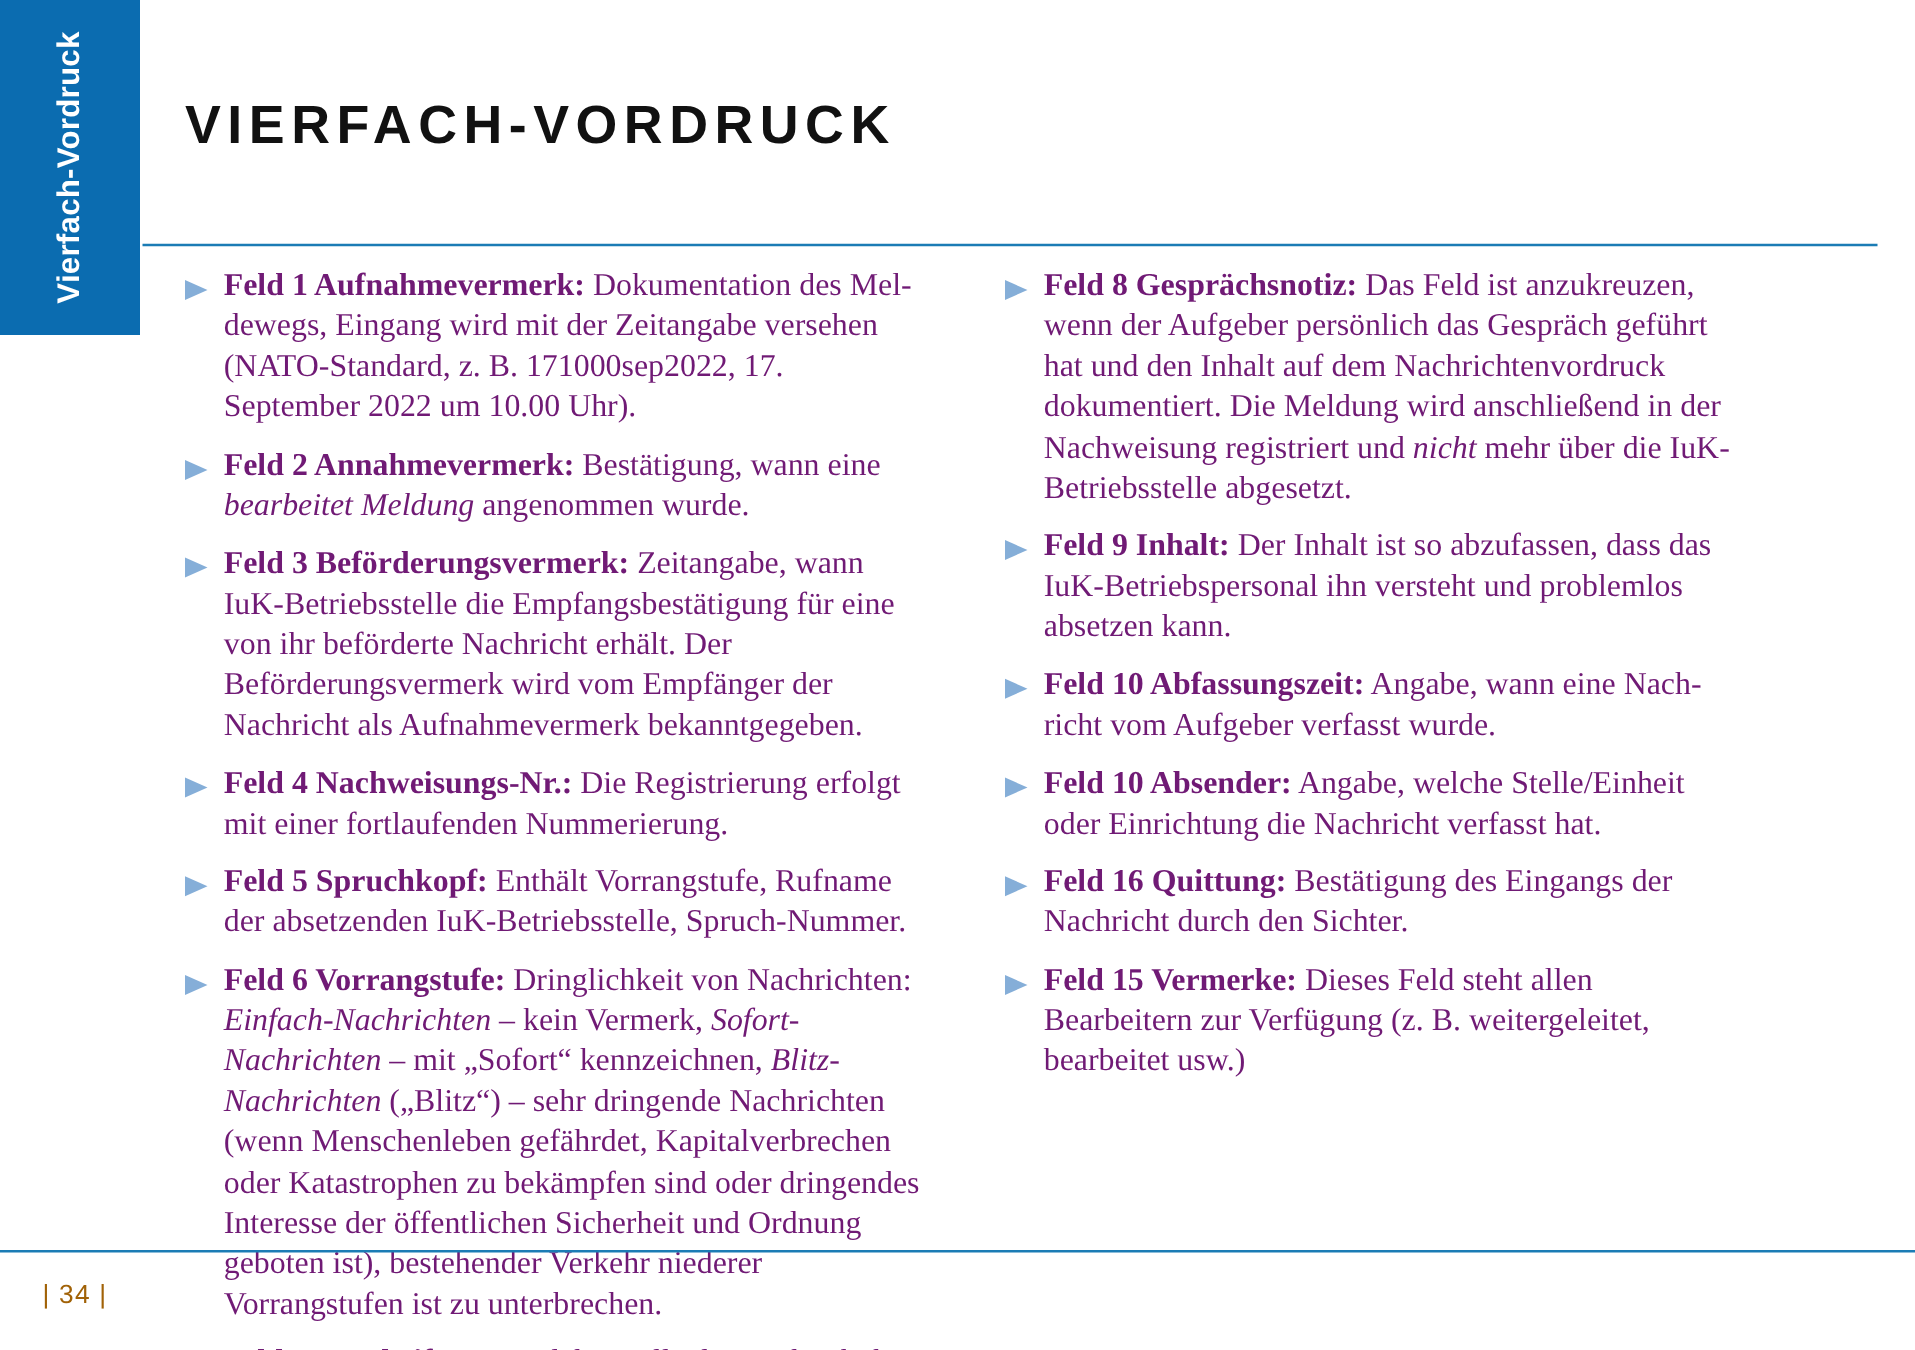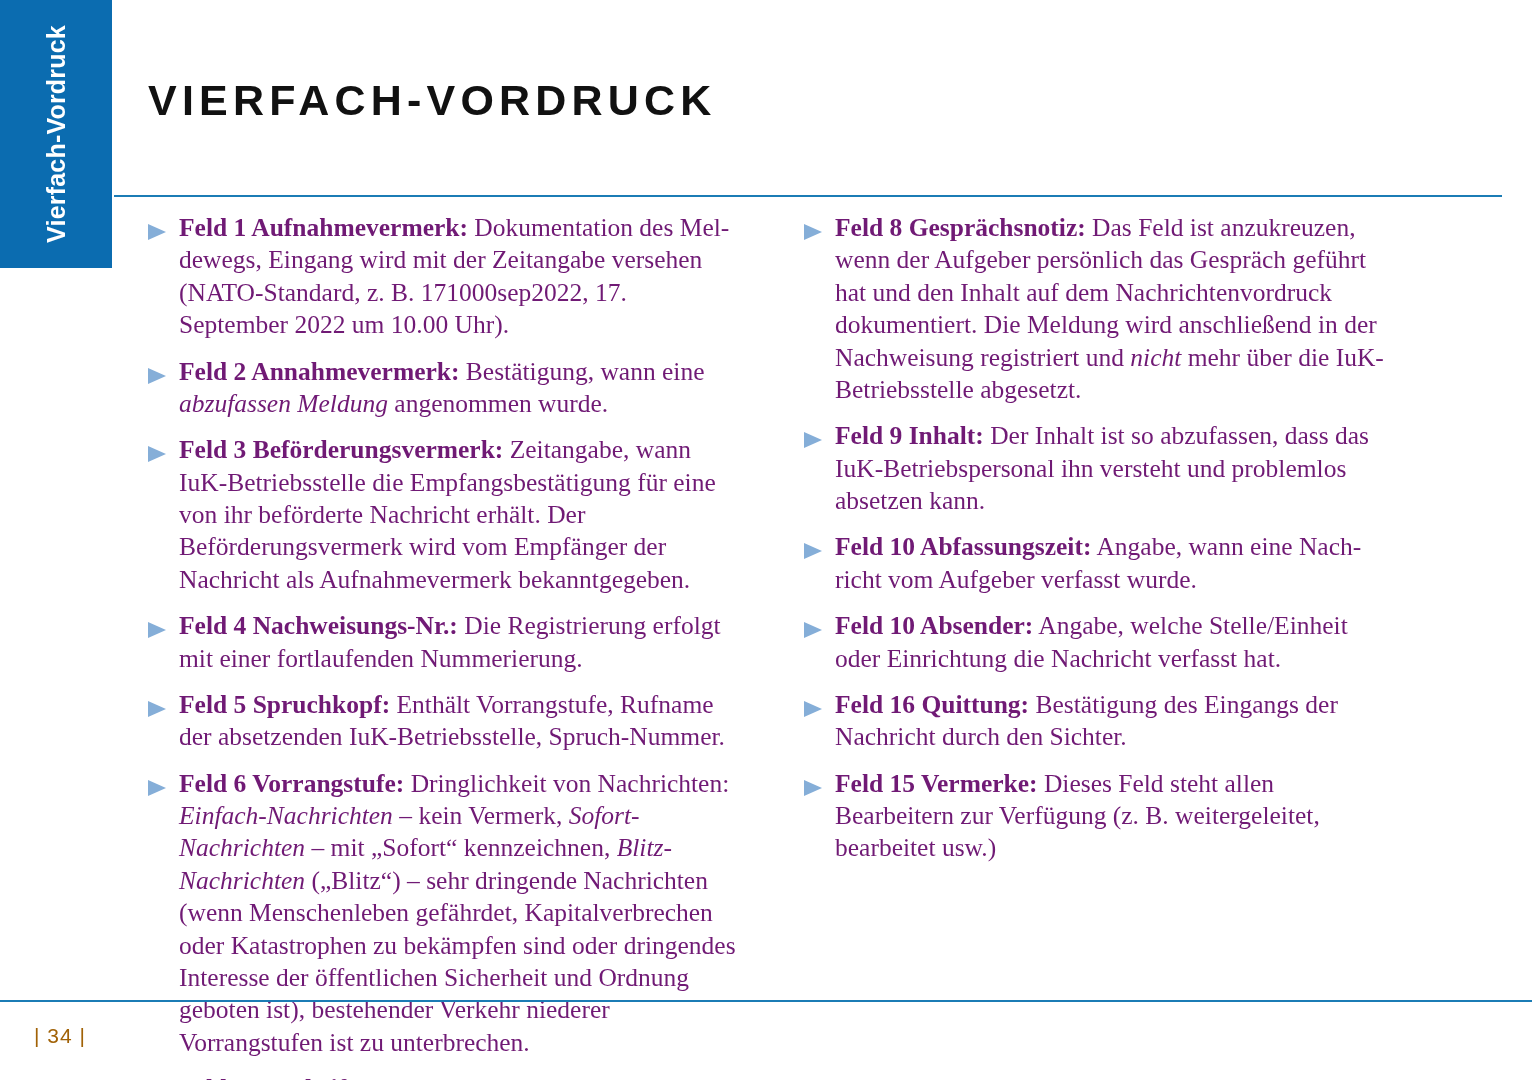--- a/index.html
+++ b/index.html
@@ -143,21 +143,21 @@
           </svg>
         </div>
         <div class="bullet-text"><b>Feld 1 Aufnahmevermerk:</b> Dokumentation des Mel­dewegs, Eingang wird mit der Zeitangabe versehen (NATO-Standard, z. B. 171000sep2022, 17. September 2022 um 10.00 Uhr).</div>
       </div>
       <div class="bullet-item">
         <div class="bullet-marker">
           <svg width="22" height="18" viewBox="0 0 22 18">
             <polygon points="2,1 20,9 2,17" fill="#85aed8"></polygon>
           </svg>
         </div>
-        <div class="bullet-text"><b>Feld 2 Annahmevermerk:</b> Bestätigung, wann eine <i>abzufassen Meldung</i> angenommen wurde.</div>
+        <div class="bullet-text"><b>Feld 2 Annahmevermerk:</b> Bestätigung, wann eine <i>bearbeitet Meldung</i> angenommen wurde.</div>
       </div>
       <div class="bullet-item">
         <div class="bullet-marker">
           <svg width="22" height="18" viewBox="0 0 22 18">
             <polygon points="2,1 20,9 2,17" fill="#85aed8"></polygon>
           </svg>
         </div>
         <div class="bullet-text"><b>Feld 3 Beförderungsvermerk:</b> Zeitangabe, wann IuK-Betriebsstelle die Empfangsbestätigung für eine von ihr beförderte Nachricht erhält. Der Beförderungs­vermerk wird vom Empfänger der Nachricht als Aufnahmevermerk bekanntgegeben.</div>
       </div>
       <div class="bullet-item">

